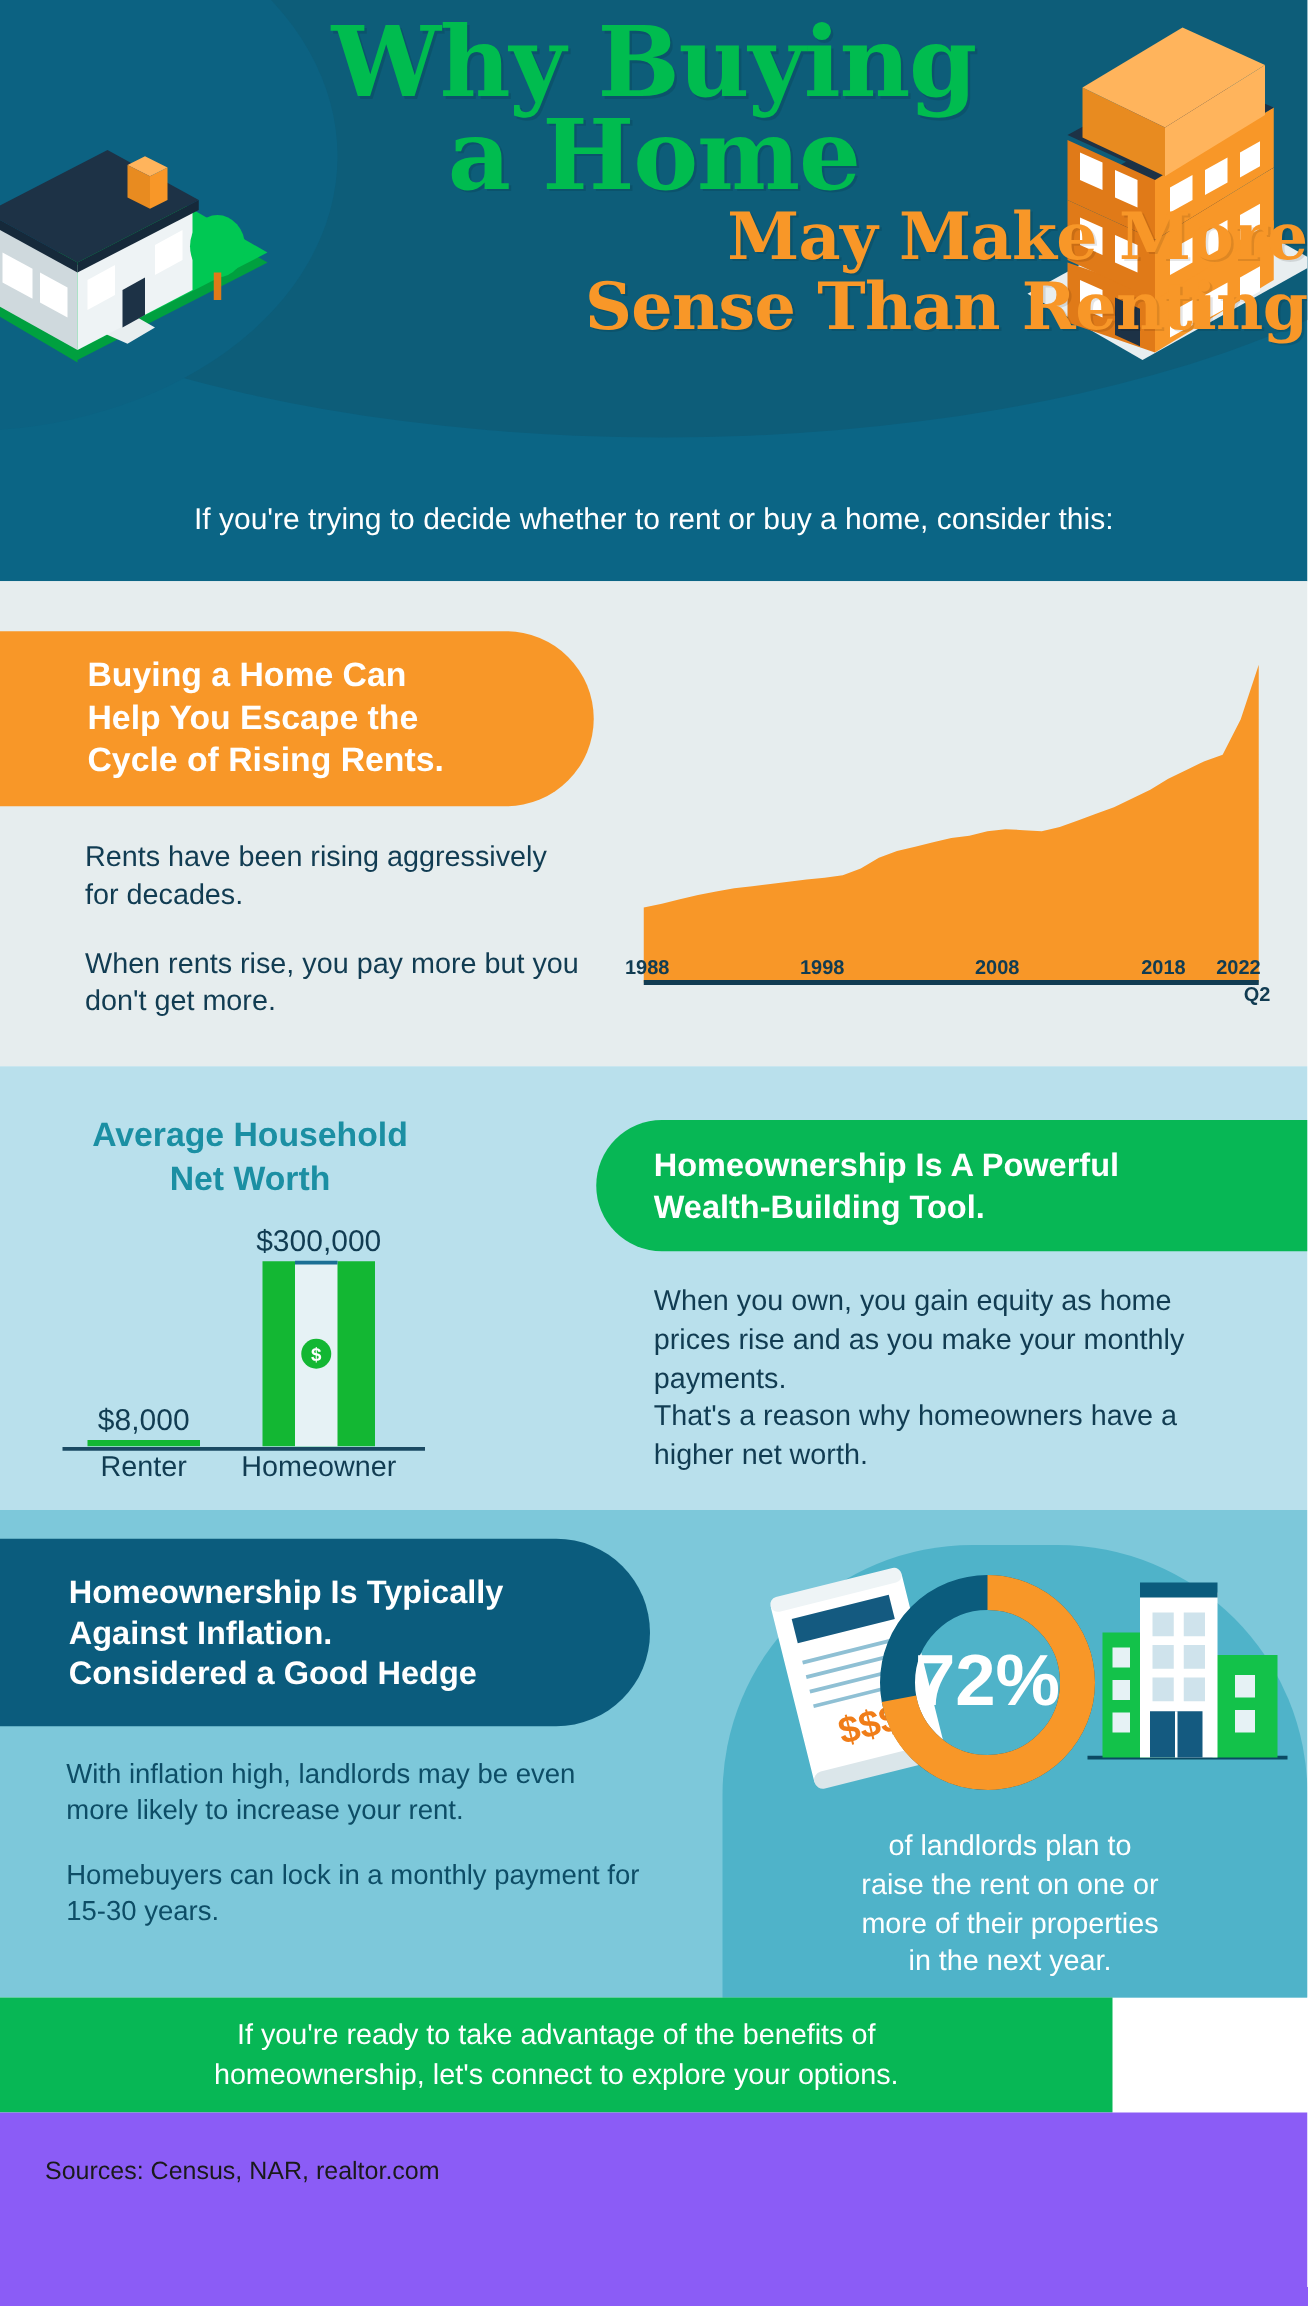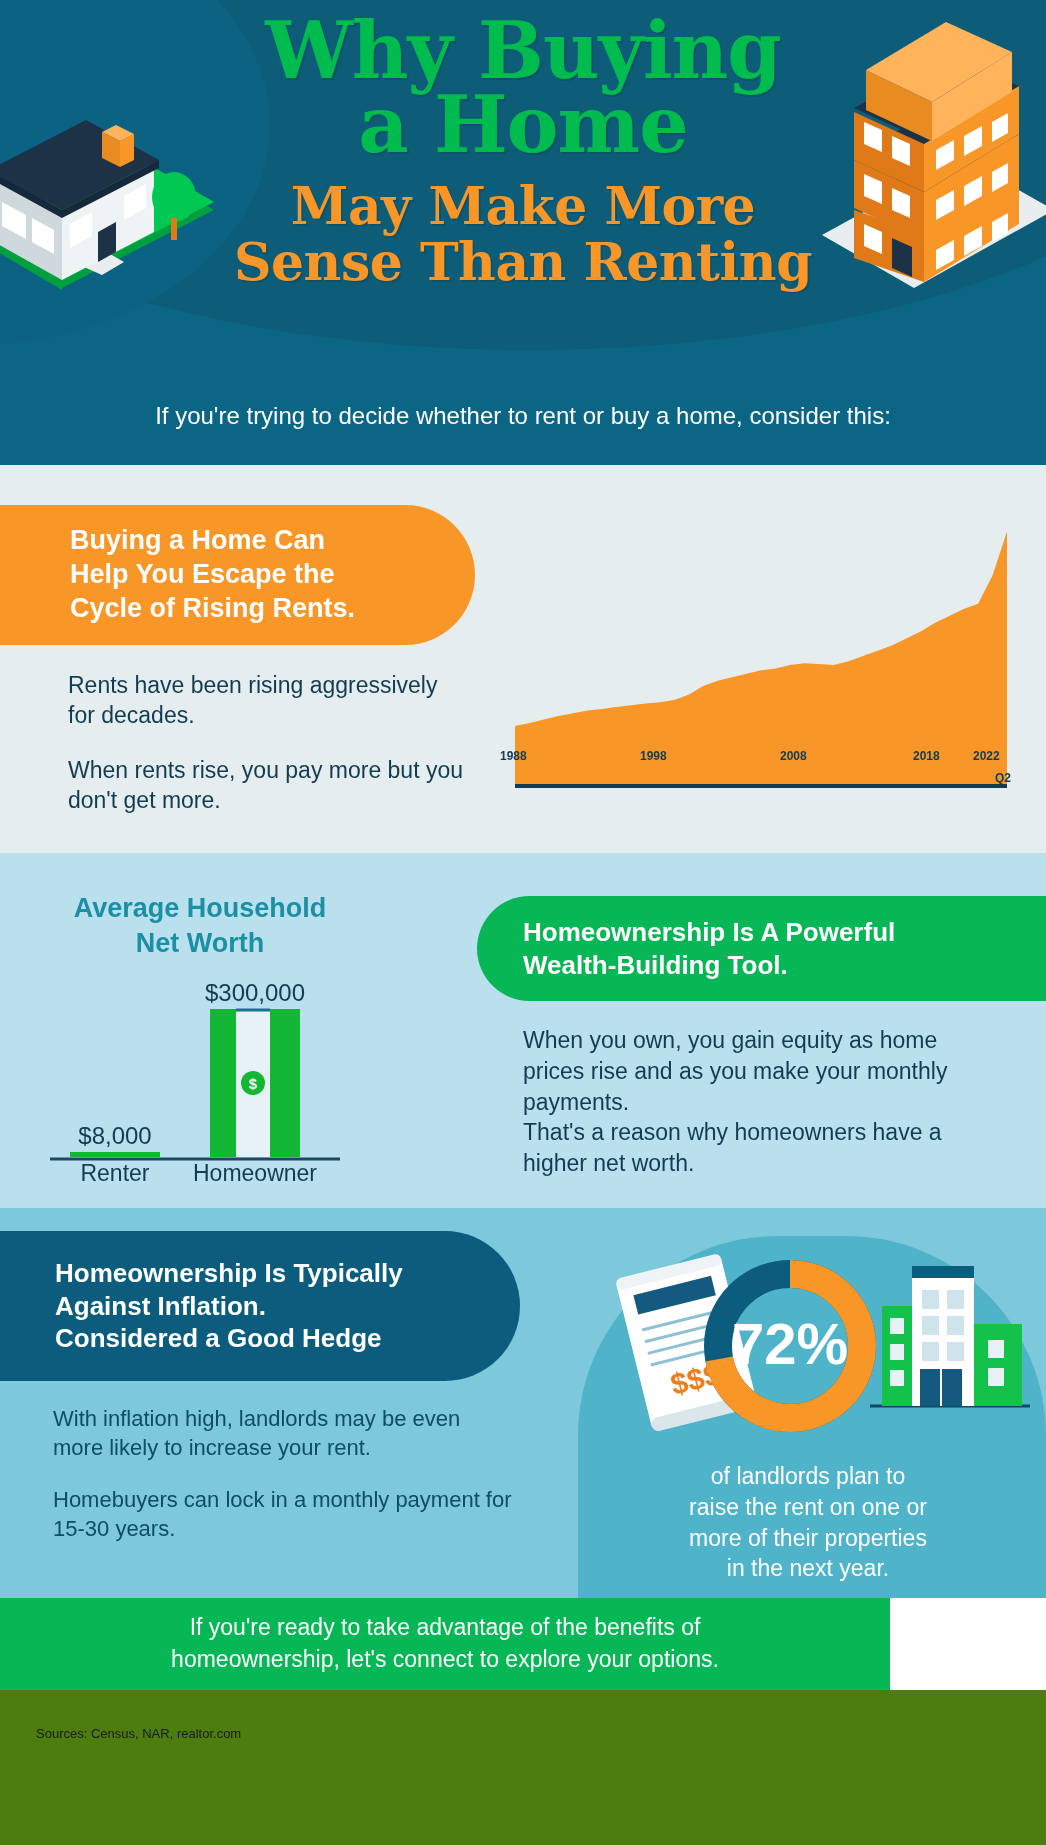--- a/index.html
+++ b/index.html
@@ -45,28 +45,29 @@
     font-family: "DejaVu Serif", serif;
     font-weight: 700;
     color: #00bc4f;
     font-size: 78px;
     line-height: 0.95;
     letter-spacing: -1px;
     text-shadow: 2px 2px 0 rgba(0,0,0,0.10);
   }
   .title-main .l2 { display:block; }
   .title-sub {
-    margin-top: 16px;
+    margin-top: 0;
     font-family: "DejaVu Serif", serif;
     font-weight: 700;
     color: #f89728;
     font-size: 52px;
     line-height: 1.08;
     letter-spacing: -0.5px;
     text-shadow: 2px 2px 0 rgba(0,0,0,0.10);
+    text-align: right;
   }
   .title-sub .l2 { display:block; }
   .header-tag {
     position: absolute;
     left: 0; top: 402px; width: 1046px;
     text-align: center;
     color: #ffffff;
     font-size: 24px;
     z-index: 6;
   }
@@ -108,24 +109,24 @@
     line-height: 1.32;
   }
   .rents-copy p + p { margin-top: 24px; }
   .rent-chart {
     position: absolute;
     left: 495px; top: 40px;
     width: 530px; height: 300px;
   }
   .axis-labels {
     position: absolute;
-    left: 495px; top: 266px;
+    left: 495px; top: 283px;
     width: 530px; height: 70px;
     color: #113c52;
-    font-size: 12px;
+    font-size: 16px;
     font-weight: 600;
   }
   .axis-labels span { position: absolute; }
 
   
   .sec-networth {
     position: relative;
     width: 1046px; height: 355px;
     background: #b9e0ec;
     overflow: hidden;
@@ -225,24 +226,24 @@
   }
   .cta-text {
     color: #ffffff;
     font-size: 23px;
     line-height: 1.38;
     text-align: center;
   }
   .sources {
     position: relative;
     width: 1046px; height: 155px;
-    background: #4d7c0f;
+    background: #8b5cf6;
     padding: 36px 0 0 36px;
     color: #1a1a1a;
-    font-size: 13px;
+    font-size: 20px;
   }
 </style>
 </head>
 <body>
 
 <div class="page">
 
   <div class="header">
     <div class="header-swoosh"></div>
     <div class="header-swoosh2"></div>

